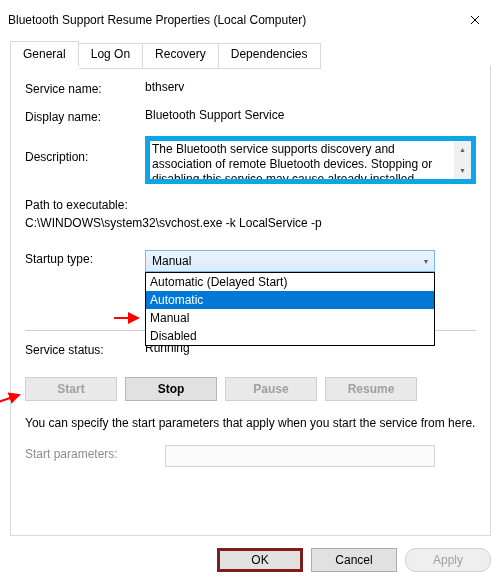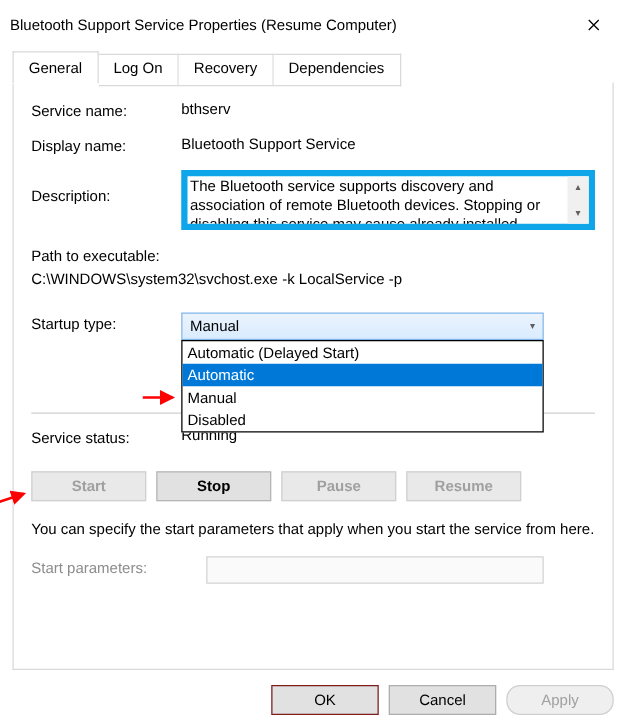--- a/index.html
+++ b/index.html
@@ -178,34 +178,34 @@
   }
   .dlg-btn {
     width: 86px;
     height: 24px;
     border: 1px solid #adadad;
     background: #e1e1e1;
     font-family: inherit;
     font-size: 12px;
     display: flex; align-items: center; justify-content: center;
   }
-  .dlg-btn.default { border: 1px solid #7f1d1d; }
+  .dlg-btn.default { border: 3px solid #7f1d1d; }
   .dlg-btn.disabled { color: #a0a0a0; border-color: #cfcfcf; background: #efefef; border-radius: 11px; }
   .arrow-anno {
     position: absolute;
     color: #ff0000;
     pointer-events: none;
     z-index: 50;
   }
 </style>
 </head>
 <body>
 
 <div class="titlebar">
-  <span>Bluetooth Support Service Properties (Resume Computer)</span>
+  <span>Bluetooth Support Resume Properties (Local Computer)</span>
   <div class="close">
     <svg width="10" height="10" viewBox="0 0 10 10">
         <path d="M1 1 L9 9 M9 1 L1 9" stroke="#000" stroke-width="1"></path>
       </svg>
   </div>
 </div>
 
 <div class="tabs">
   <div class="tab active">General</div>
   <div class="tab">Log On</div>

